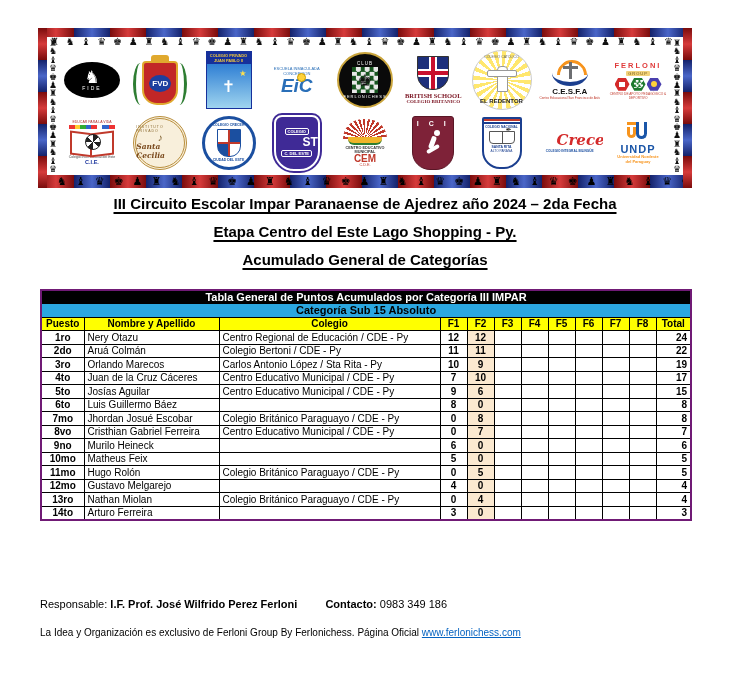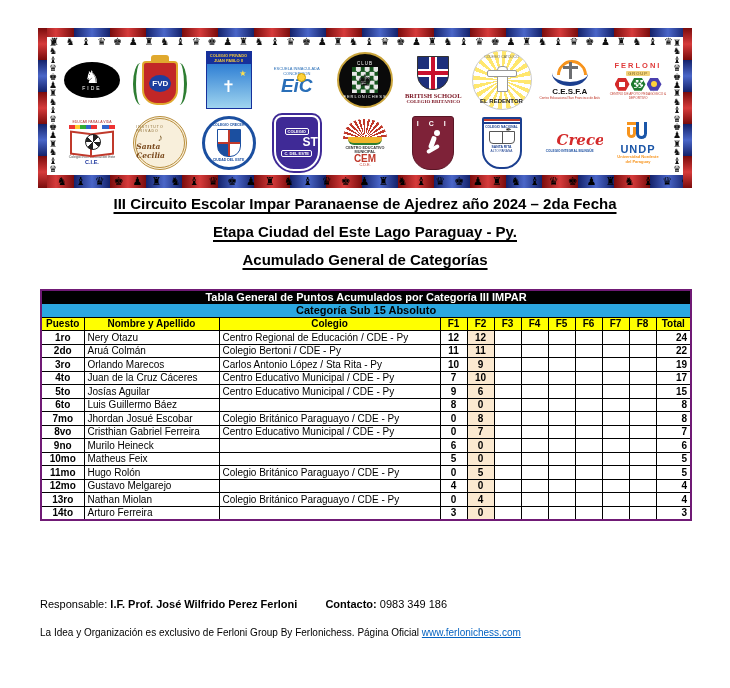--- a/index.html
+++ b/index.html
@@ -362,21 +362,21 @@
         </div>
         <div class="undp-t">UNDP</div>
         <div class="undp-s"><span>Universidad Nordeste</span><br><span>del Paraguay</span></div>
       </div>
     </div>
   </div>
 </div>
 
 <div class="titles">
   <div class="title-line">III Circuito Escolar Impar Paranaense de Ajedrez año 2024 – 2da Fecha</div>
-  <div class="title-line">Etapa Ciudad del Este Lago Paraguay - Py.</div>
+  <div class="title-line">Etapa Centro del Este Lago Shopping - Py.</div>
   <div class="title-line">Acumulado General de Categorías</div>
 </div>
 
 <table class="points-table">
   <colgroup>
     <col style="width:43px">
       <col style="width:135px">
       <col style="width:221px">
     <col style="width:27px">
       <col style="width:27px">

